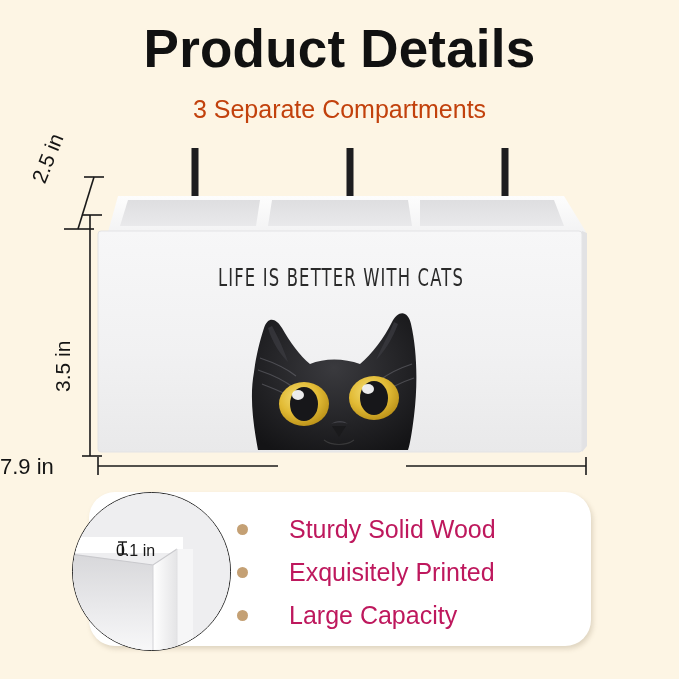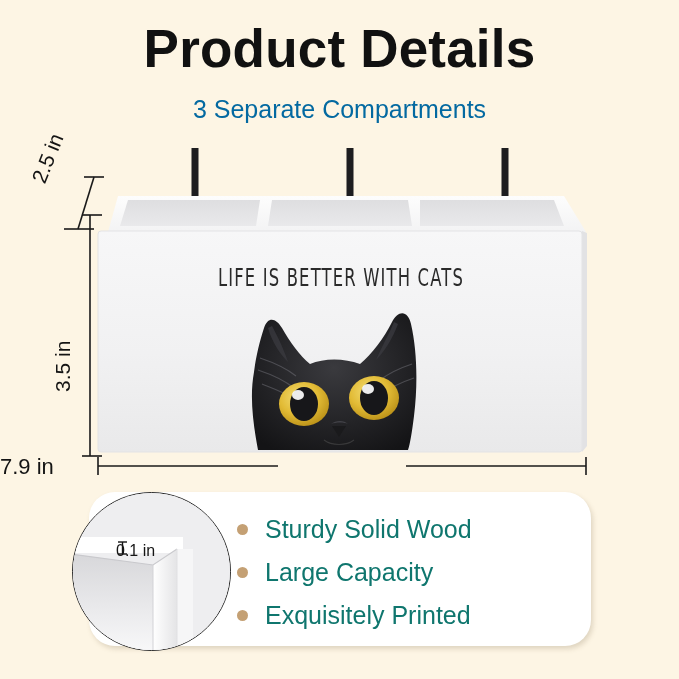--- a/index.html
+++ b/index.html
@@ -36,21 +36,21 @@
     line-height: 1;
   }
   .subtitle {
     position: absolute;
     left: 0;
     top: 97px;
     width: 679px;
     text-align: center;
     font-size: 25px;
     font-weight: normal;
-    color: #0369a1;
+    color: #c2410c;
     line-height: 1;
   }
 
   
   .arrow {
     position: absolute;
     width: 42px;
     height: 78px;
   }
   .arrow svg { display: block; }
@@ -187,23 +187,24 @@
   .bullet {
     width: 11px;
     height: 11px;
     border-radius: 50%;
     background: #c4a074;
     flex: 0 0 auto;
     margin-right: 17px;
   }
   .feature-text {
     font-size: 25px;
-    color: #0f766e;
+    color: #be185d;
     line-height: 1;
     white-space: nowrap;
+    margin-left: 24px;
   }
 </style>
 </head>
 <body>
 
 <div class="stage">
 
   <div class="title">Product Details</div>
   <div class="subtitle">3 Separate Compartments</div>
 
@@ -368,21 +369,21 @@
   </svg>
   <div class="thick-label">0.1 in</div>
 
   <div class="features">
     <div class="feature-row">
       <span class="bullet"></span>
       <span class="feature-text">Sturdy Solid Wood</span>
     </div>
     <div class="feature-row">
       <span class="bullet"></span>
-      <span class="feature-text">Large Capacity</span>
+      <span class="feature-text">Exquisitely Printed</span>
     </div>
     <div class="feature-row">
       <span class="bullet"></span>
-      <span class="feature-text">Exquisitely Printed</span>
+      <span class="feature-text">Large Capacity</span>
     </div>
   </div>
 
 </div>
 
 </body></html>

